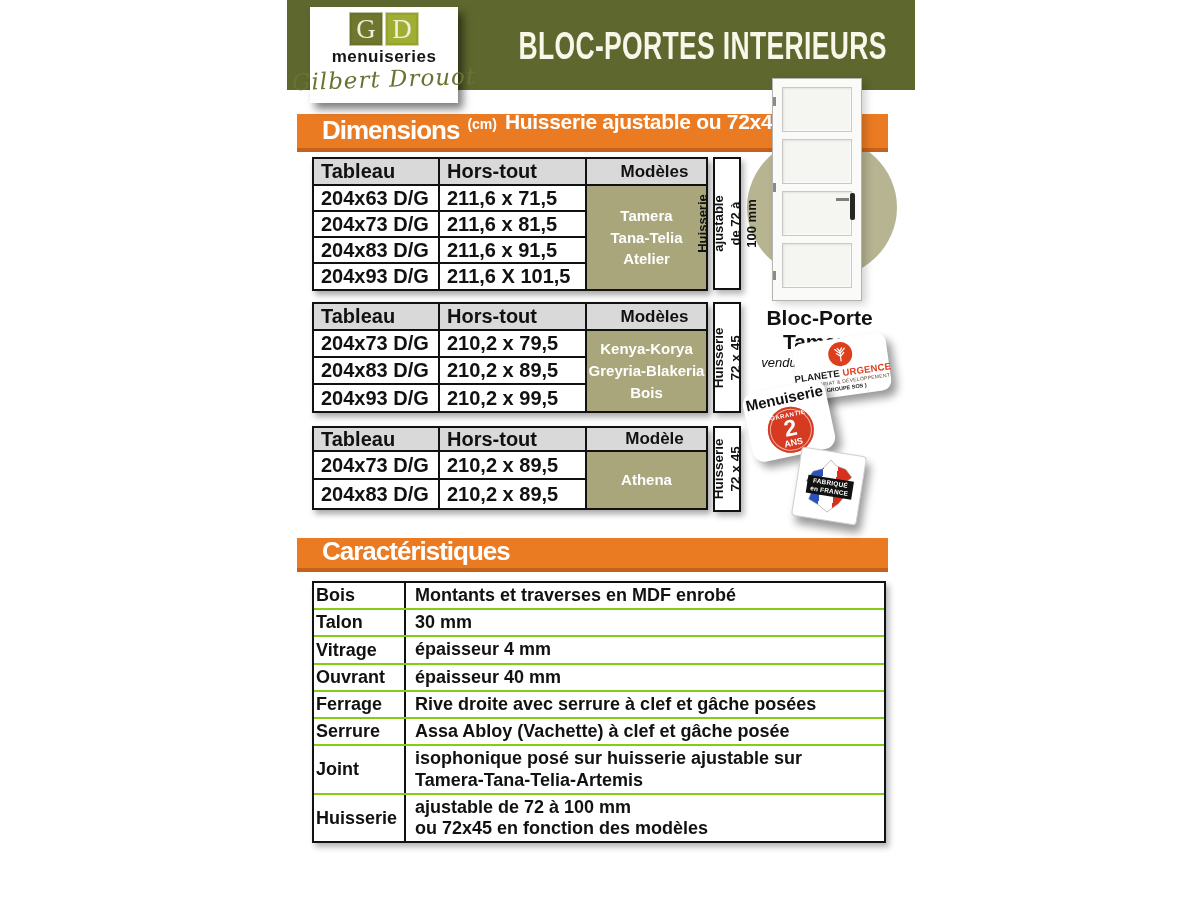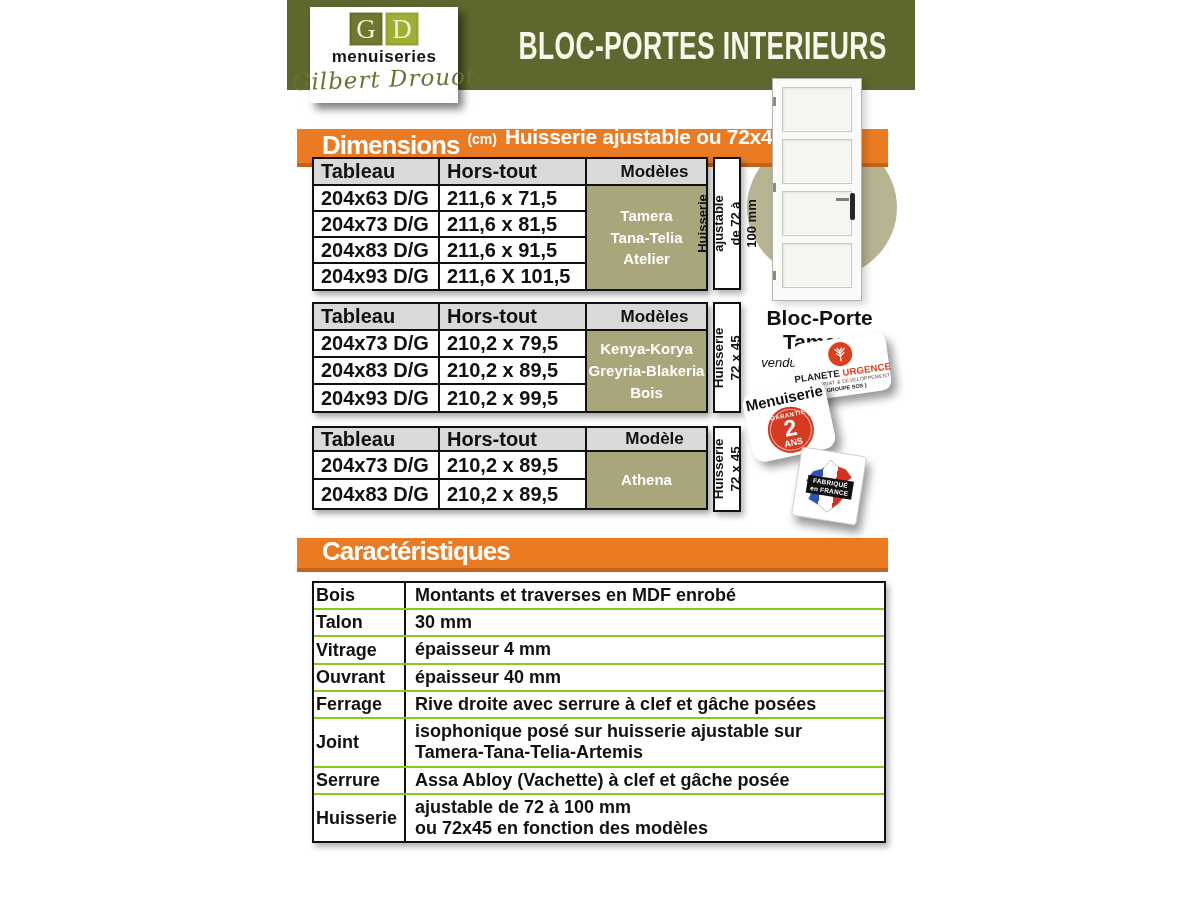--- a/index.html
+++ b/index.html
@@ -19,21 +19,21 @@
     font-family: "Liberation Serif", serif; font-size: 27px; color: #f2efd8; box-shadow: inset 0 0 0 1px rgba(255,255,255,0.55), inset 0 0 0 3px rgba(0,0,0,0.06); }
   .gd-g { background: #6f772e; }
   .gd-d { background: #a0ae33; }
   .logo-brand { font-size: 17px; font-weight: 700; letter-spacing: 0.5px; color: #151515; margin-top: 1px; }
   .logo-sign { font-family: "DejaVu Serif", serif; font-style: italic; font-size: 23px; color: #6b7231;
     margin-top: -1px; transform: rotate(-2deg); letter-spacing: 1px; white-space: nowrap; }
 
   
   .banner { position: absolute; left: 297px; width: 591px; background: #eb7b22; border-bottom: 4px solid #c4611a;
     display: flex; align-items: baseline; color: #fff; padding-left: 25px; z-index: 2; }
-  .banner-dim { top: 129px; height: 38px; }
+  .banner-dim { top: 114px; height: 38px; }
   .banner-char { top: 538px; height: 34px; }
   .banner-title { font-size: 26px; font-weight: 700; letter-spacing: -1px; align-self: center; padding-bottom: 3px; }
   .banner-dim .banner-title { position: relative; top: 1px; }
   .banner-unit { font-size: 14px; font-weight: 700; margin-left: 8px; position: relative; top: -4px; }
   .banner-sub { font-size: 21px; font-weight: 700; letter-spacing: -0.3px; margin-left: 8px; position: relative; top: -4px; }
 
   
   .khaki-circle { position: absolute; left: 747px; top: 136px; width: 150px; height: 143px;
     border-radius: 50%; background: #b7b492; z-index: 1; }
   .door { position: absolute; left: 772px; top: 78px; width: 90px; height: 223px; background: #fafaf8;
@@ -275,28 +275,28 @@
     </div>
     <div class="crow">
       <div class="clabel">Ouvrant</div>
       <div class="cvalue">épaisseur 40 mm</div>
     </div>
     <div class="crow">
       <div class="clabel">Ferrage</div>
       <div class="cvalue">Rive droite avec serrure à clef et gâche posées</div>
     </div>
     <div class="crow">
+      <div class="clabel">Serrure</div>
+      <div class="cvalue">Assa Abloy (Vachette) à clef et gâche posée</div>
+    </div>
+    <div class="crow">
       <div class="clabel">Joint</div>
       <div class="cvalue">isophonique posé sur huisserie ajustable sur
 Tamera-Tana-Telia-Artemis</div>
     </div>
     <div class="crow">
-      <div class="clabel">Serrure</div>
-      <div class="cvalue">Assa Abloy (Vachette) à clef et gâche posée</div>
-    </div>
-    <div class="crow">
       <div class="clabel">Huisserie</div>
       <div class="cvalue">ajustable de 72 à 100 mm
 ou 72x45 en fonction des modèles</div>
     </div>
   </div>
 
 </div>
 
 </body></html>

